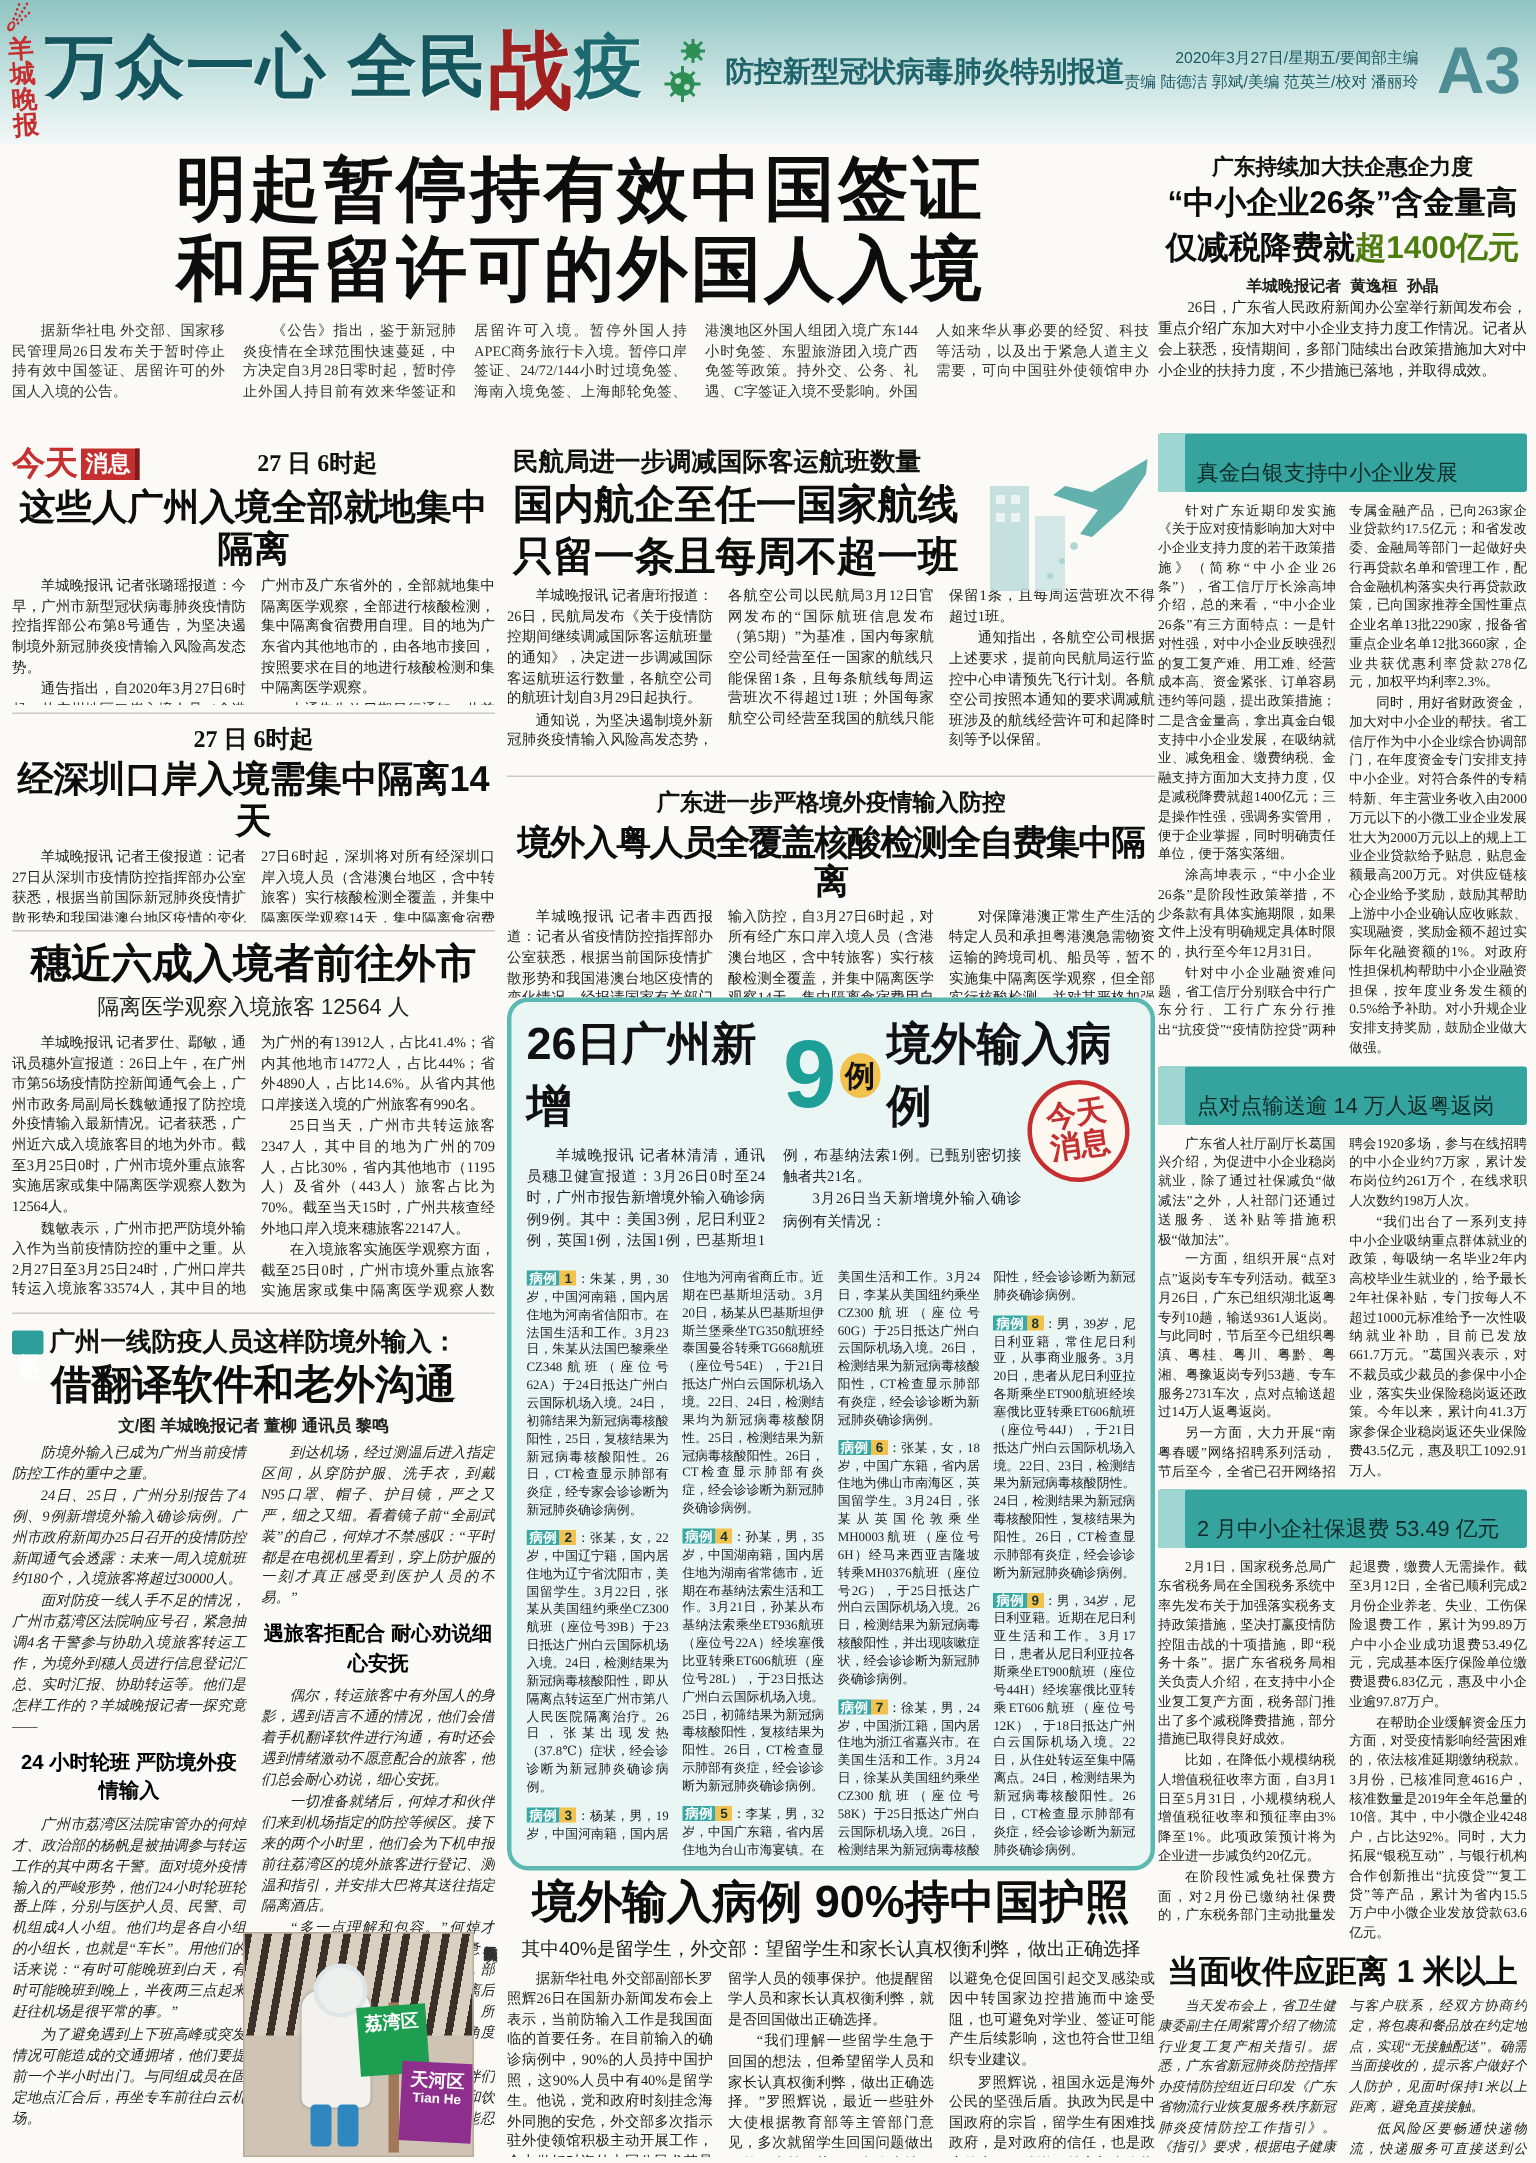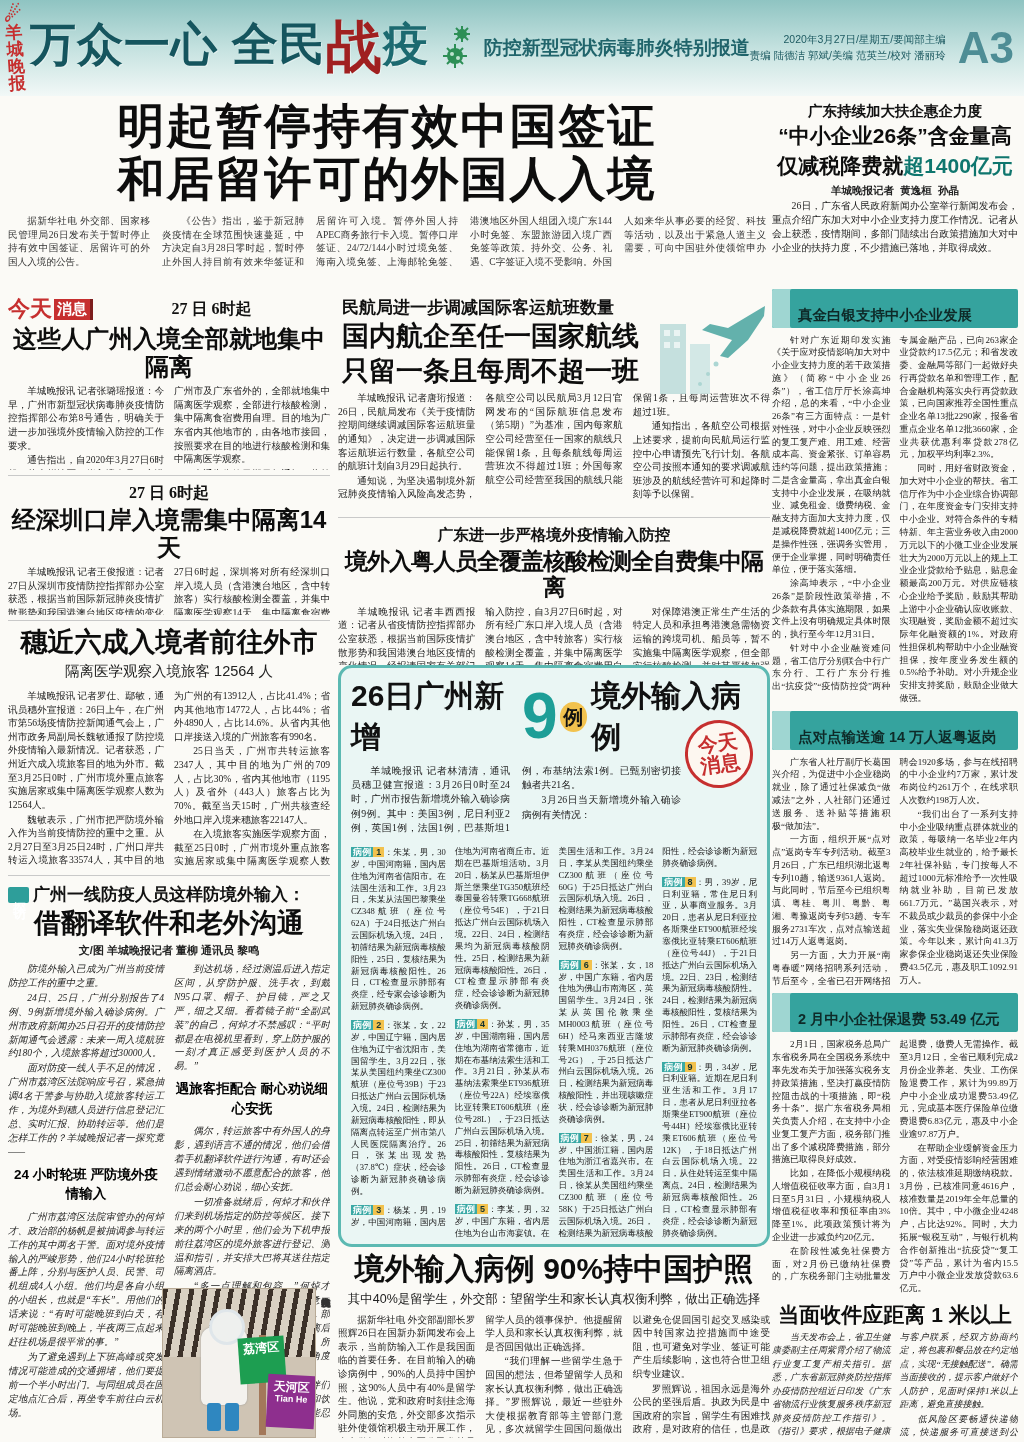--- a/index.html
+++ b/index.html
@@ -111,25 +111,25 @@
     font-weight:bold;font-size:9px;padding:0 2px;}
   .case-num{background:#f2c24e;color:#14332f;font-family:"Liberation Sans",sans-serif;
     font-weight:bold;font-size:9px;padding:0 3px;}
   
   #passport{height:198px;overflow:hidden;margin-top:4px;}
   #passport .headline{font-size:30px;}
   #passport .subhead{text-align:center;font-family:"Liberation Sans",sans-serif;font-size:12.5px;margin:0 0 5px;}
   
   #sme .kicker{font-size:14.5px;}
   #sme .headline{font-size:21px;line-height:1.25;}
-  #sme .hl{color:#0f766e;}
+  #sme .hl{color:#4d7c0f;}
   #sme .byline{text-align:center;font-family:Liberation Mono, monospace;font-weight:bold;font-size:10.5px;margin:2px 0 1px;}
   #sme .lead{font-size:9.8px;line-height:1.45;text-align:justify;height:84px;overflow:hidden;}
   #rc-secs .sec-title{display:block;background:linear-gradient(90deg,#bfe3e0 0 18px,#2e9e9a 18px);
-    color:#06231f;font-family:"Liberation Sans",sans-serif;font-weight:700;font-size:14.5px;
+    color:#06231f;font-family:"Liberation Sans",sans-serif;font-weight:400;font-size:14.5px;
     padding:17px 4px 3px 26px;margin:8px 0 6px;border-radius:2px;color:#0b2f2c;}
   #rc-secs .sec-title{color:#0e2a28;background:#35a39e;box-shadow:inset 18px 0 0 #9fd6d2;}
   #rc-secs .sec-body{column-count:2;column-gap:9px;font-size:9px;line-height:1.42;text-align:justify;}
   #logi{margin-top:8px;position:relative;}
   #logi .headline{font-size:21px;}
   #logi-body{column-count:2;column-gap:9px;font-size:9px;line-height:1.5;text-align:justify;
     font-style:italic;height:300px;overflow:hidden;margin-top:4px;}
   .rule{border-top:1px solid #c9c9c9;margin:5px 0;}
 </style>
 </head>
@@ -186,21 +186,21 @@
     <div id="art1">
       <div class="headrow">
         <div id="today-badge">
           <span class="t1">今天</span>
           <span class="t2">消息</span>
         </div>
         <div class="kicker" style="flex:1">27 日 6时起</div>
       </div>
       <div class="headline" style="font-size:24px">这些人广州入境全部就地集中隔离</div>
       <div class="body2" style="height:112px">
-          <p class="para">羊城晚报讯 记者张璐瑶报道：今早，广州市新型冠状病毒肺炎疫情防控指挥部公布第8号通告，明确关于进一步加强境外疫情输入防控的工作要求。</p>
+          <p class="para">羊城晚报讯 记者张璐瑶报道：今早，广州市新型冠状病毒肺炎疫情防控指挥部公布第8号通告，为坚决遏制境外新冠肺炎疫情输入风险高发态势。</p>
           <p class="para">通告指出，自2020年3月27日6时起，从广州地区口岸入境人员（含港澳台地区，含中转旅客），目的地为广州市及广东省外的，全部就地集中隔离医学观察，全部进行核酸检测，集中隔离食宿费用自理。目的地为广东省内其他地市的，由各地市接回，按照要求在目的地进行核酸检测和集中隔离医学观察。</p>
           <p class="para">本通告失效日期另行通知，此前发布的各有关通告内容与本通告不一致的，以本通告为准。</p>
         </div>
     </div>
     <div class="rule"></div>
     <div id="art2">
       <div class="kicker">27 日 6时起</div>
       <div class="headline" style="font-size:24px">经深圳口岸入境需集中隔离14天</div>
       <div class="body2" style="height:84px">
           <p class="para">羊城晚报讯 记者王俊报道：记者27日从深圳市疫情防控指挥部办公室获悉，根据当前国际新冠肺炎疫情扩散形势和我国港澳台地区疫情的变化情况，按照广东省政府统一部署，深圳进一步严格境外疫情输入防控。自27日6时起，深圳将对所有经深圳口岸入境人员（含港澳台地区，含中转旅客）实行核酸检测全覆盖，并集中隔离医学观察14天，集中隔离食宿费用自理。</p>

